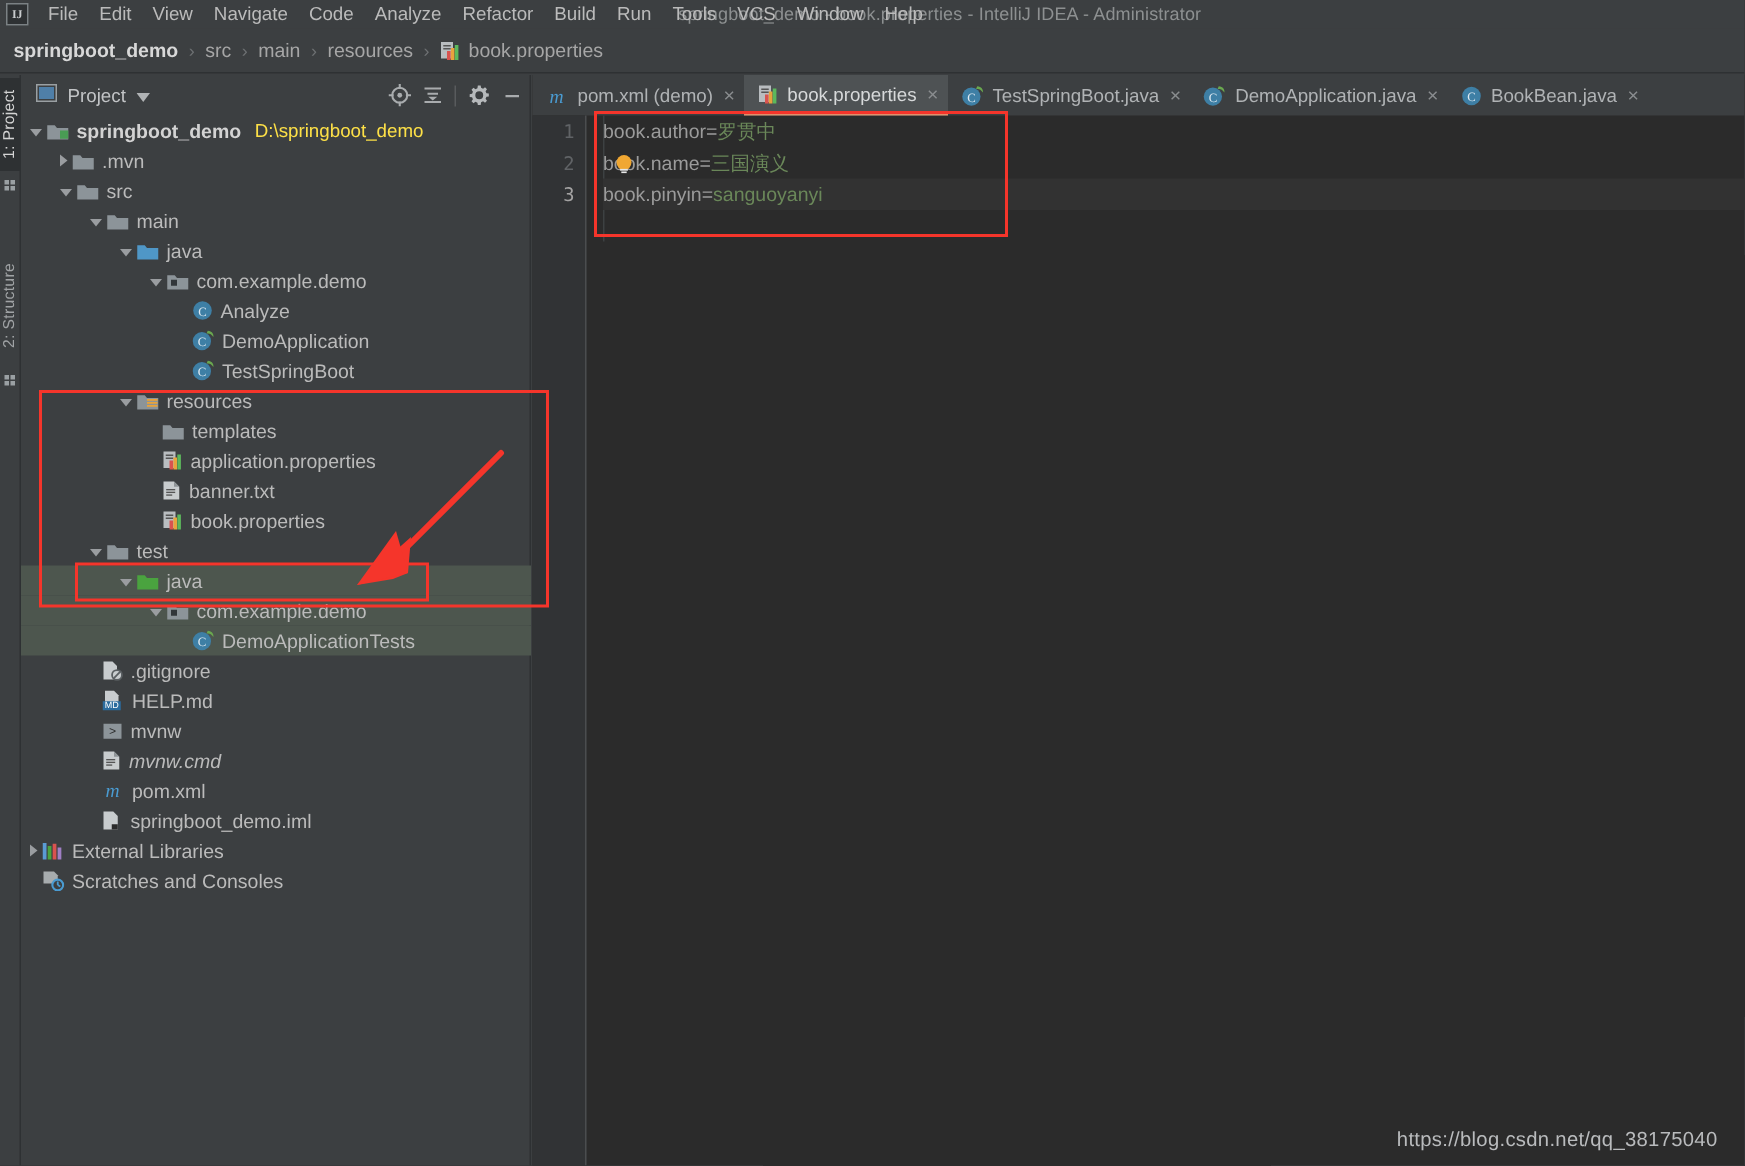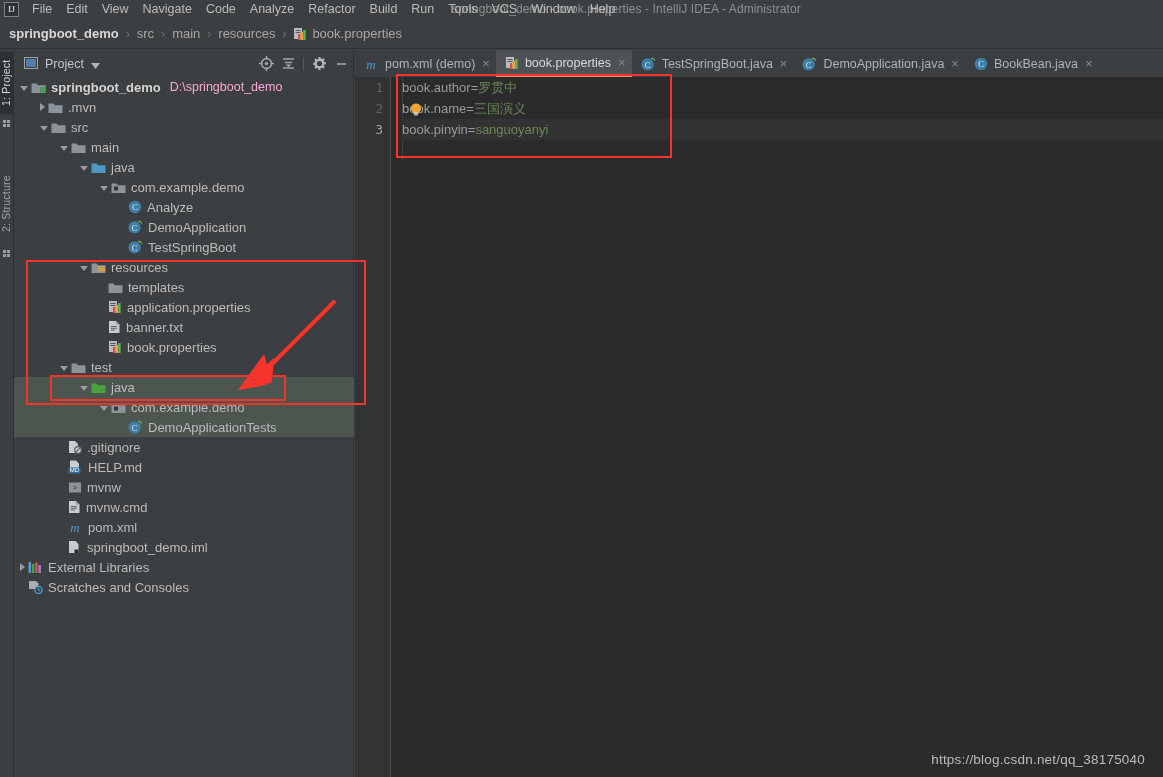--- a/index.html
+++ b/index.html
@@ -96,21 +96,21 @@
     border-left: 5px solid #9a9da0; border-top: 4px solid transparent; border-bottom: 4px solid transparent;
   }
   .row .arrow.open {
     border-top: 5px solid #9a9da0; border-left: 4px solid transparent; border-right: 4px solid transparent;
     margin-top: 2px;
   }
   .row .arrow.none { border: none; width: 5px; }
   .row .ic { flex: 0 0 auto; margin-right: 5px; display: flex; align-items: center; }
   .row .lbl { color: #bbbbbb; }
   .row .lbl.bold { font-weight: bold; color: #d3d3d3; }
-  .row .path { color: #f9a8d4; margin-left: 9px; font-size: 12.5px; }
+  .row .path { color: #fde047; margin-left: 9px; font-size: 12.5px; }
   .row.testsrc { background: #4d564e; }
   .row.target { background: #4d4a3d; }
 
   
   .editor-area {
     position: absolute; left: 355px; top: 50px; width: 808px; height: 727px;
     background: #2b2b2b;
   }
   .tabbar {
     position: absolute; left: 0; top: 0; width: 808px; height: 27px;
@@ -519,21 +519,21 @@
         <div class="row" style="padding-left: 46px;">
           <span class="arrow none"></span>
           <span class="ic" style="display: inline-flex; align-items: center;">
             <svg width="14" height="13">
               <rect x="1" y="1.5" width="12" height="10" fill="#8c9499"></rect>
               <text x="7" y="9" font-size="8" fill="#2b2b2b" text-anchor="middle" font-family="Liberation Mono, monospace">&gt;</text>
             </svg>
           </span>
           <span class="lbl">mvnw</span>
         </div>
-        <div class="row" style="padding-left: 46px;">
+        <div class="row" style="padding-left: 46px; font-style: italic;">
           <span class="arrow none"></span>
           <span class="ic" style="display: inline-flex; align-items: center;">
             <svg width="13" height="14">
               <path d="M1 1h7l3.5 3.5V13H1z" fill="#c8ccce"></path>
               <path d="M8 1l3.5 3.5H8z" fill="#8f9497"></path>
               <g fill="#555">
                 <rect x="2.8" y="6" width="6" height="0.9"></rect>
                 <rect x="2.8" y="7.8" width="6" height="0.9"></rect>
                 <rect x="2.8" y="9.6" width="4" height="0.9"></rect>
               </g>

